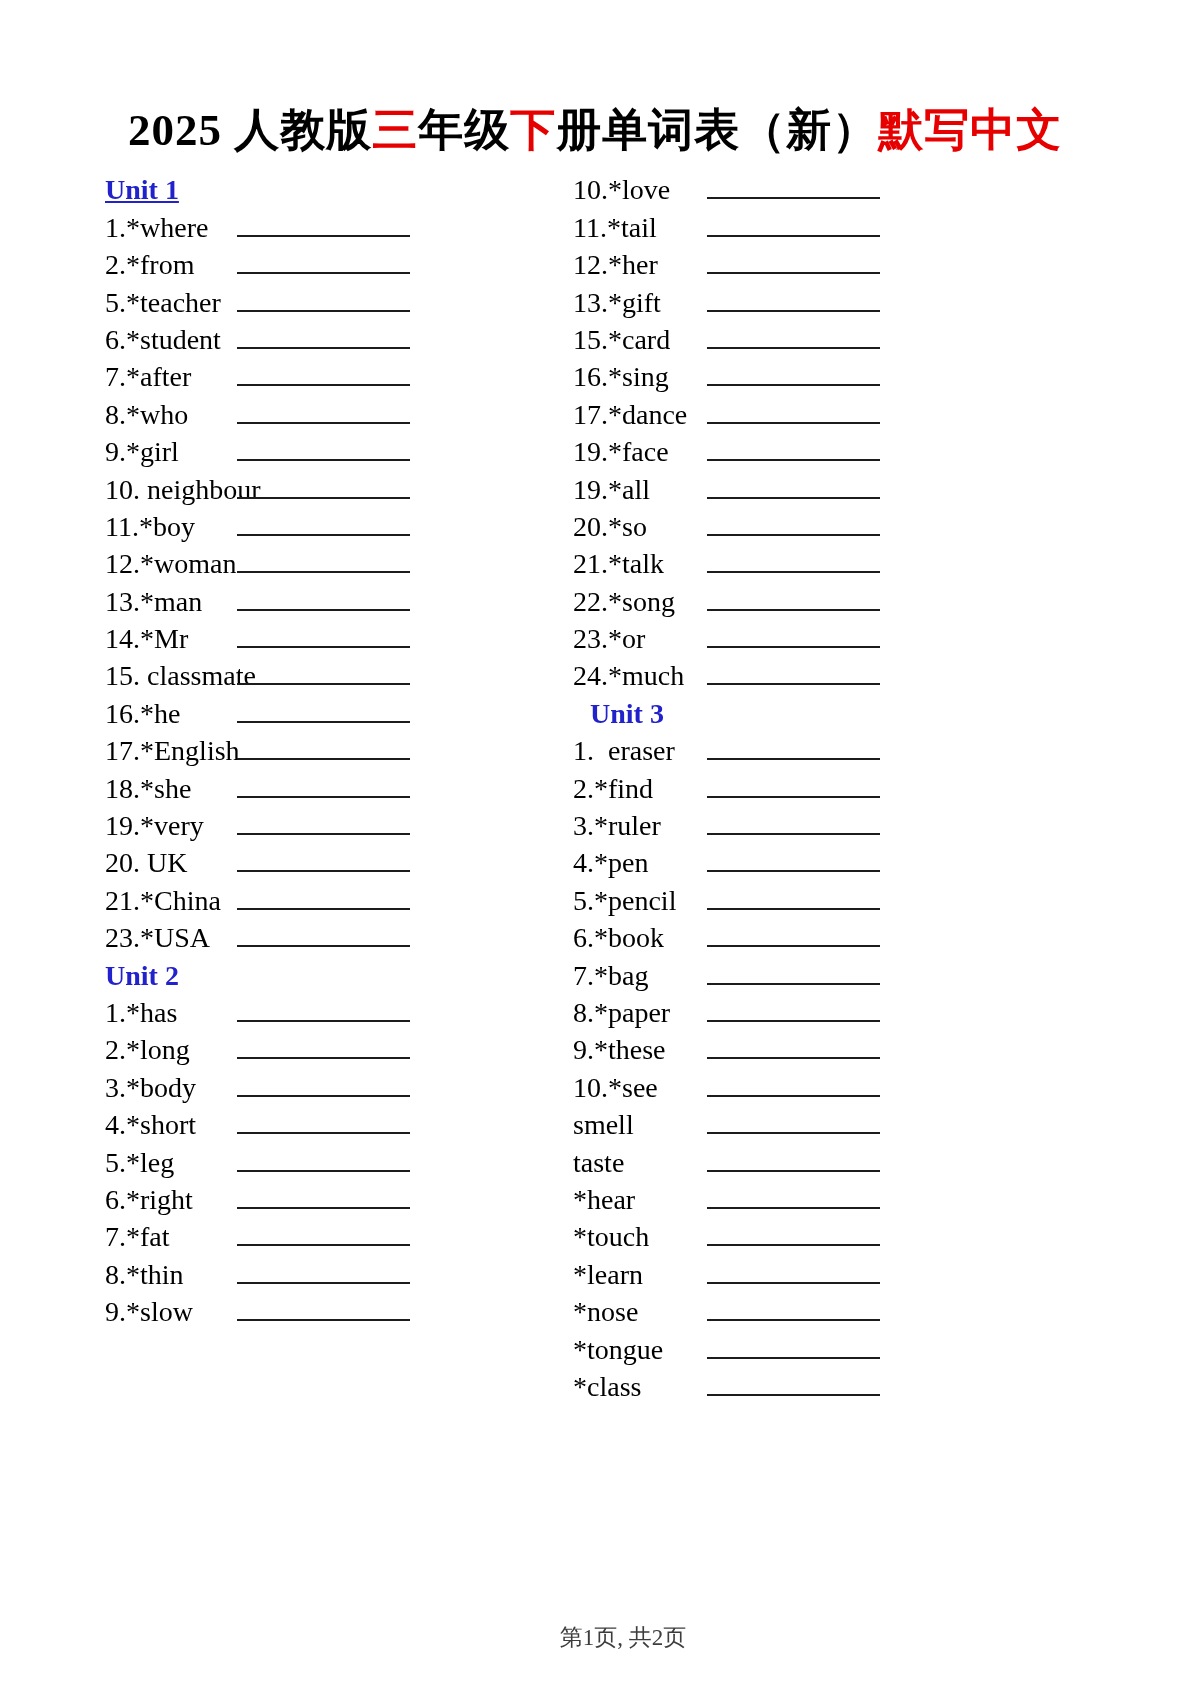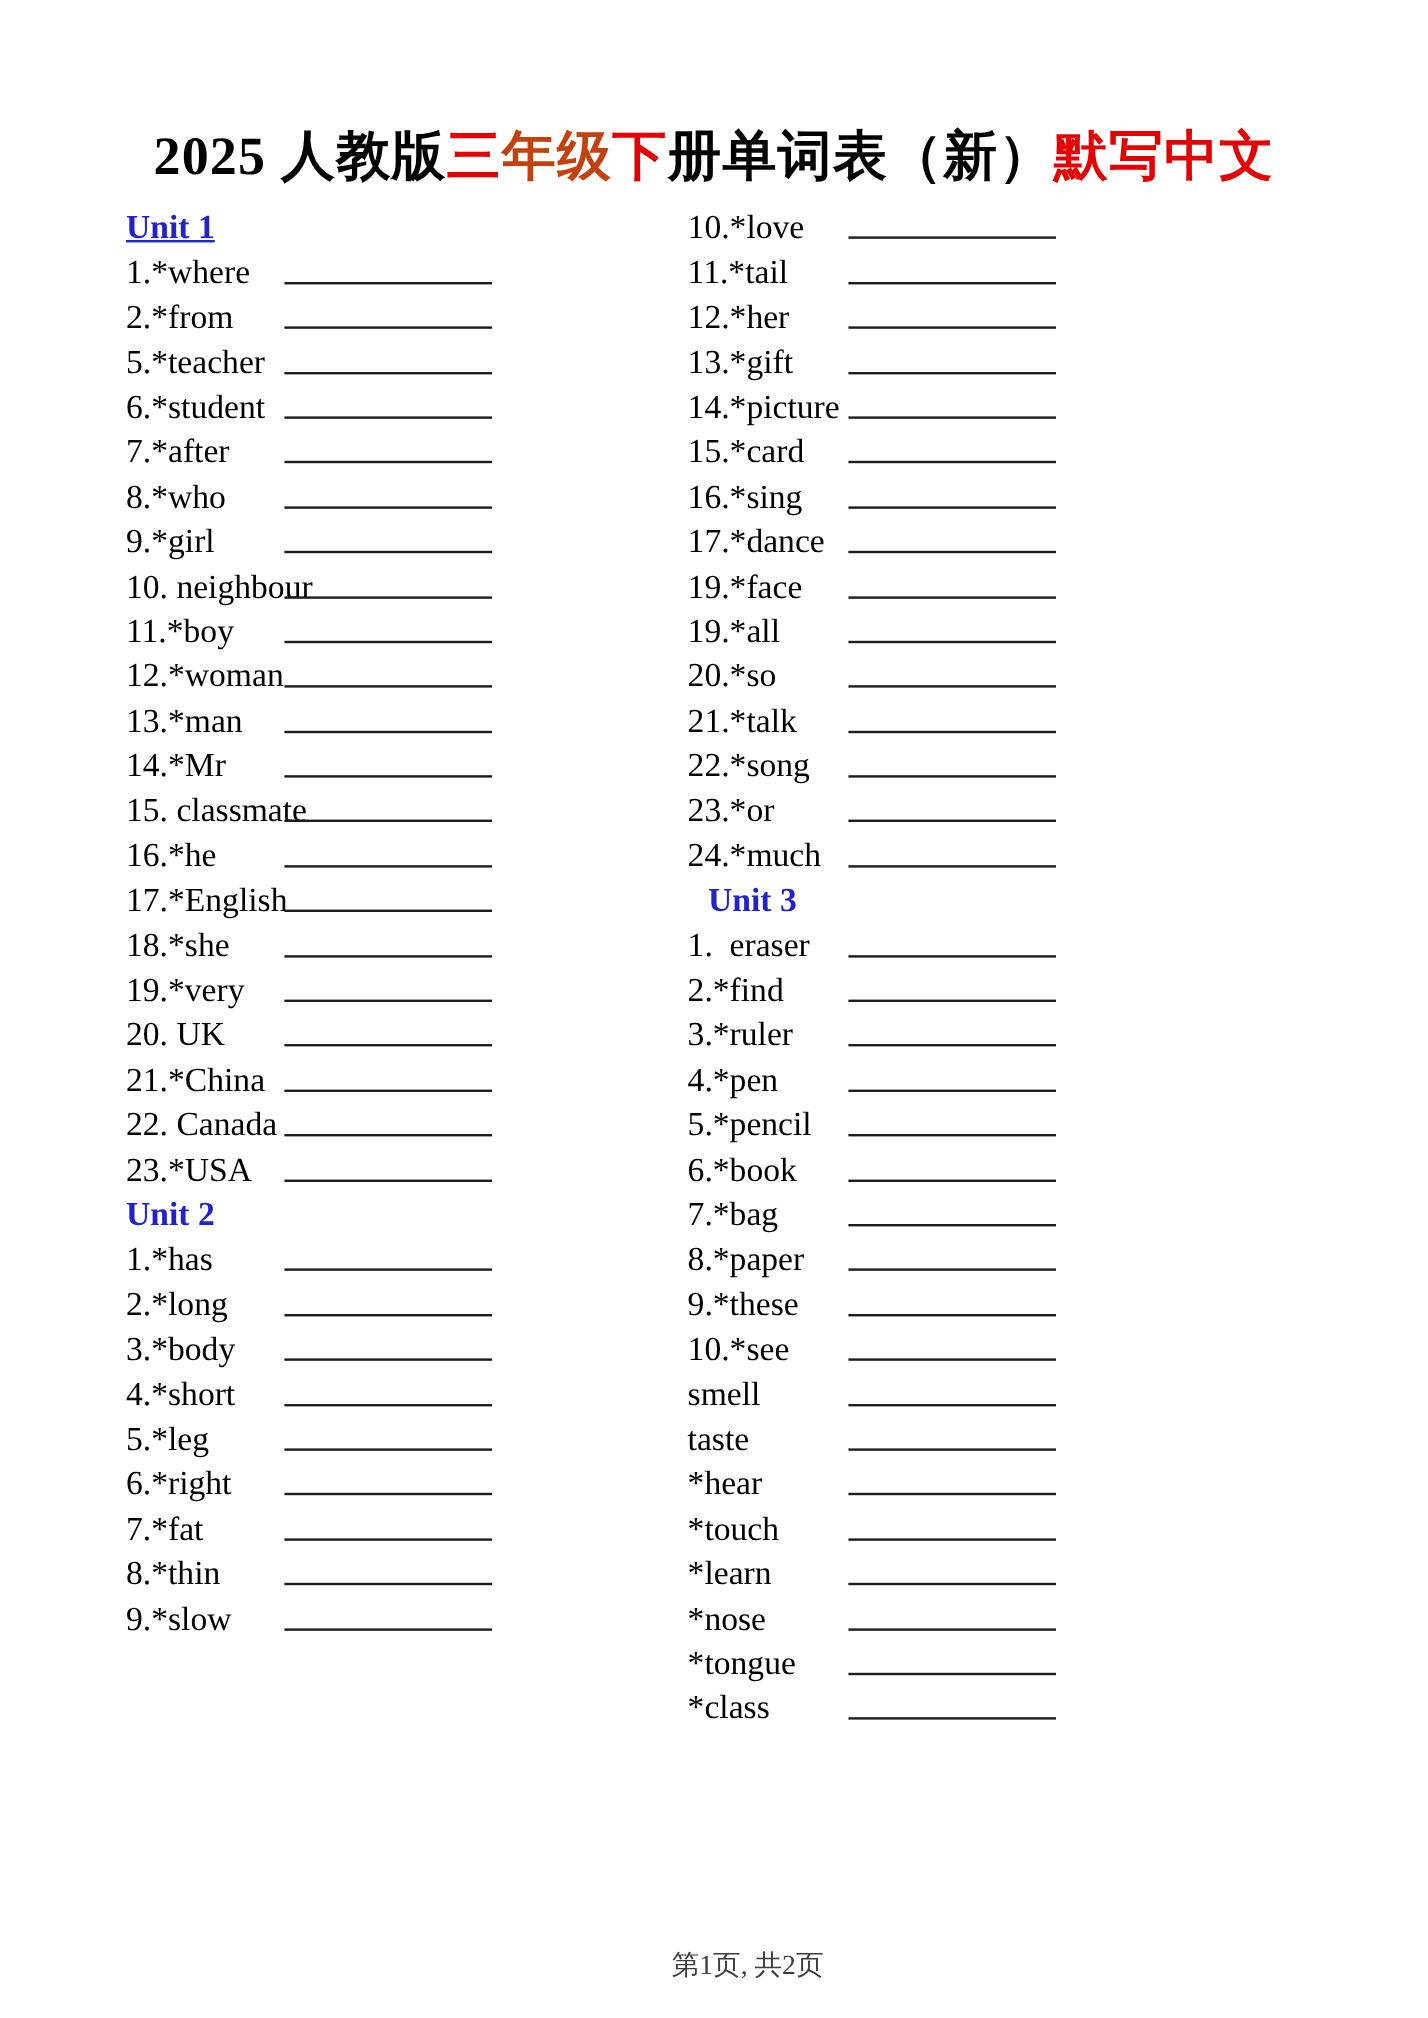--- a/index.html
+++ b/index.html
@@ -49,21 +49,21 @@
     top: 1622px; left: 0; width: 100%;
     text-align: center;
     font-size: 23px;
     color: #3d3d3d;
     padding-left: 28px;
   }
 </style>
 </head>
 <body>
 
-<div class="title" id="title"><span style="color: rgb(0, 0, 0);">2025 人教版</span><span style="color: rgb(230, 0, 0);">三</span><span style="color: #c2410c;">年级</span><span style="color: rgb(230, 0, 0);">下</span><span style="color: rgb(0, 0, 0);">册单词表（新）</span><span style="color: rgb(230, 0, 0);">默写中文</span></div>
+<div class="title" id="title"><span style="color: rgb(0, 0, 0);">2025 人教版</span><span style="color: rgb(230, 0, 0);">三</span><span style="color: #000000;">年级</span><span style="color: rgb(230, 0, 0);">下</span><span style="color: rgb(0, 0, 0);">册单词表（新）</span><span style="color: rgb(230, 0, 0);">默写中文</span></div>
 
 <div class="col" id="col-left">
     <div class="row">
       <span class="label unit" style="color: rgb(34, 34, 204); text-decoration: underline;">Unit 1</span>
     </div>
     <div class="row">
       <span class="label">1.*where</span>
       <span class="blank"></span>
     </div>
     <div class="row">
@@ -132,24 +132,20 @@
     </div>
     <div class="row">
       <span class="label">20. UK</span>
       <span class="blank"></span>
     </div>
     <div class="row">
       <span class="label">21.*China</span>
       <span class="blank"></span>
     </div>
     <div class="row">
-      <span class="label">22. Canada</span>
-      <span class="blank"></span>
-    </div>
-    <div class="row">
       <span class="label">23.*USA</span>
       <span class="blank"></span>
     </div>
     <div class="row">
       <span class="label unit" style="color: rgb(34, 34, 204);">Unit 2</span>
     </div>
     <div class="row">
       <span class="label">1.*has</span>
       <span class="blank"></span>
     </div>
@@ -194,24 +190,20 @@
     <div class="row">
       <span class="label">11.*tail</span>
       <span class="blank"></span>
     </div>
     <div class="row">
       <span class="label">12.*her</span>
       <span class="blank"></span>
     </div>
     <div class="row">
       <span class="label">13.*gift</span>
-      <span class="blank"></span>
-    </div>
-    <div class="row">
-      <span class="label">14.*picture</span>
       <span class="blank"></span>
     </div>
     <div class="row">
       <span class="label">15.*card</span>
       <span class="blank"></span>
     </div>
     <div class="row">
       <span class="label">16.*sing</span>
       <span class="blank"></span>
     </div>

